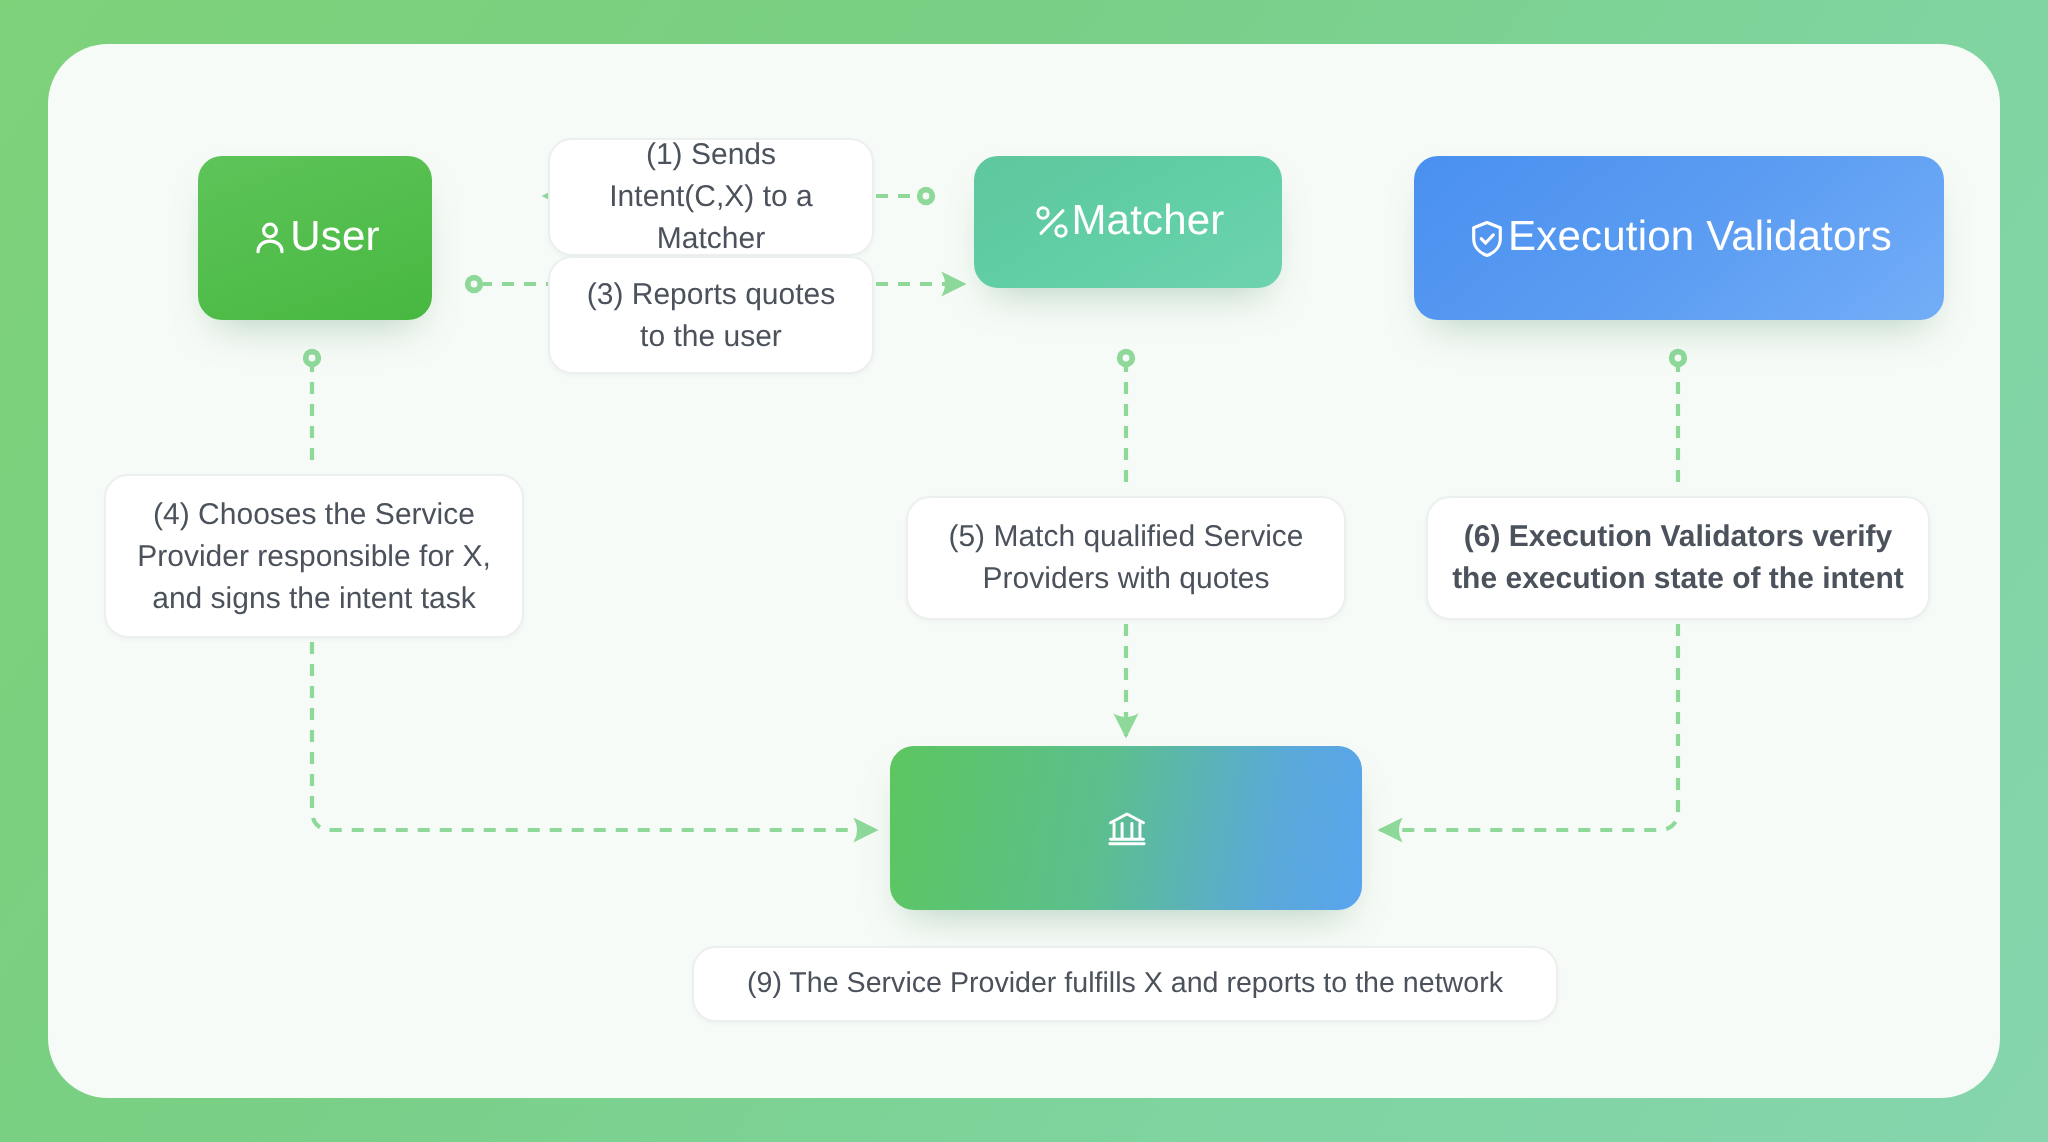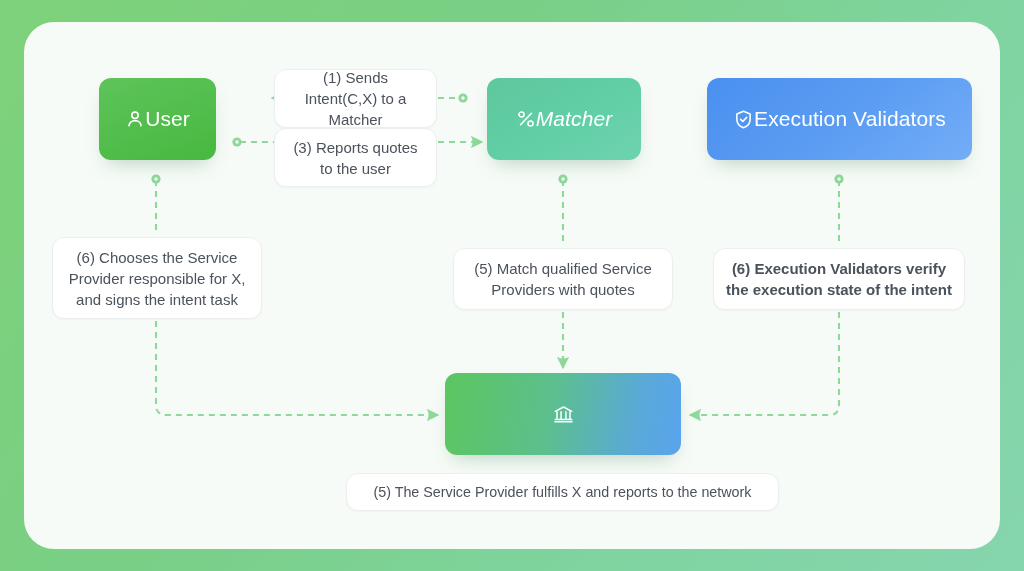--- a/index.html
+++ b/index.html
@@ -52,23 +52,22 @@
     box-shadow: 0 10px 20px -8px rgba(60,130,90,0.35);
   }
   .node .label { white-space: nowrap; }
   .node .ico { display: flex; align-items: center; justify-content: center; }
 
   #node-user {
     left: 99px; top: 78px; width: 117px; height: 82px;
     background: linear-gradient(160deg, #5ec45a 0%, #47b83f 100%);
   }
   #node-matcher {
-    left: 487px; top: 78px; width: 154px; height: 82px;
+    left: 487px; top: 78px; width: 154px; height: 66px;
     background: linear-gradient(150deg, #5ec79d 0%, #62cfa6 55%, #6ed3b0 100%);
-    font-style: italic;
   }
   #node-validators {
     left: 707px; top: 78px; width: 265px; height: 82px;
     background: linear-gradient(140deg, #4a90f0 0%, #5a9cf2 50%, #73adf7 100%);
   }
   #node-providers {
     left: 445px; top: 373px; width: 236px; height: 82px;
     background: linear-gradient(100deg, #5cc65f 0%, #5cbf8e 45%, #5aa9d8 80%, #59a4ee 100%);
   }
 
@@ -178,17 +177,17 @@
       <svg width="21" height="21" viewBox="0 0 24 24" fill="none" stroke="#ffffff" stroke-width="1.7" stroke-linecap="round" stroke-linejoin="round">
         <path d="M2.6 8.4 12 3.4l9.4 5"></path>
         <path d="M4.6 8.9v8.4M9.2 8.9v8.4M14.8 8.9v8.4M19.4 8.9v8.4"></path>
         <path d="M2.6 17.8h18.8M2.2 20.4h19.6"></path>
       </svg>
     </span>
   </div>
 
   <div class="caption" id="cap-1">(1) Sends Intent(C,X) to a Matcher</div>
   <div class="caption" id="cap-3">(3) Reports quotes to the user</div>
-  <div class="caption" id="cap-4">(6) Chooses the Service Provider responsible for X, and signs the intent task</div>
+  <div class="caption" id="cap-4">(4) Chooses the Service Provider responsible for X, and signs the intent task</div>
   <div class="caption" id="cap-2">(5) Match qualified Service Providers with quotes</div>
   <div class="caption" id="cap-6">(6) Execution Validators verify the execution state of the intent</div>
-  <div class="caption" id="cap-5">(5) The Service Provider fulfills X and reports to the network</div>
+  <div class="caption" id="cap-5">(9) The Service Provider fulfills X and reports to the network</div>
 </div>
 
 </body></html>

